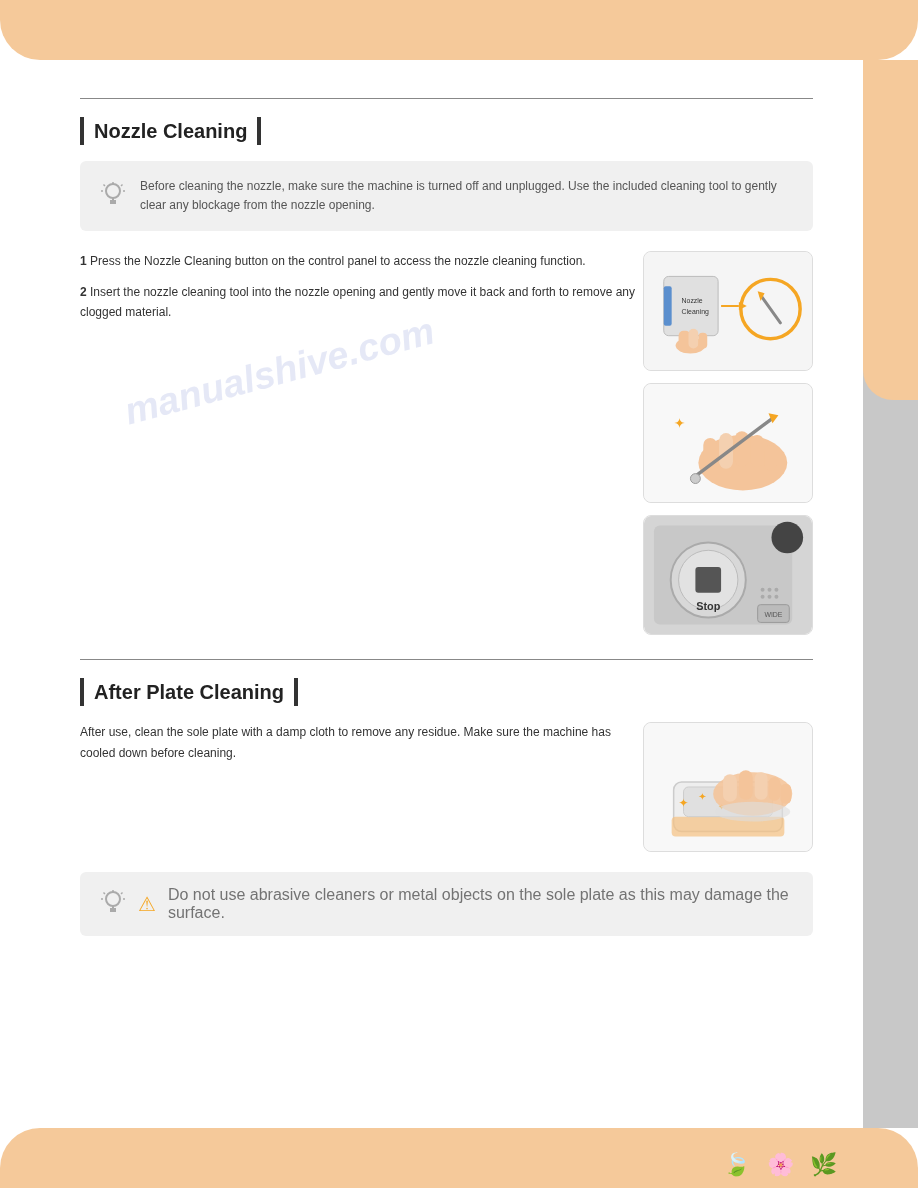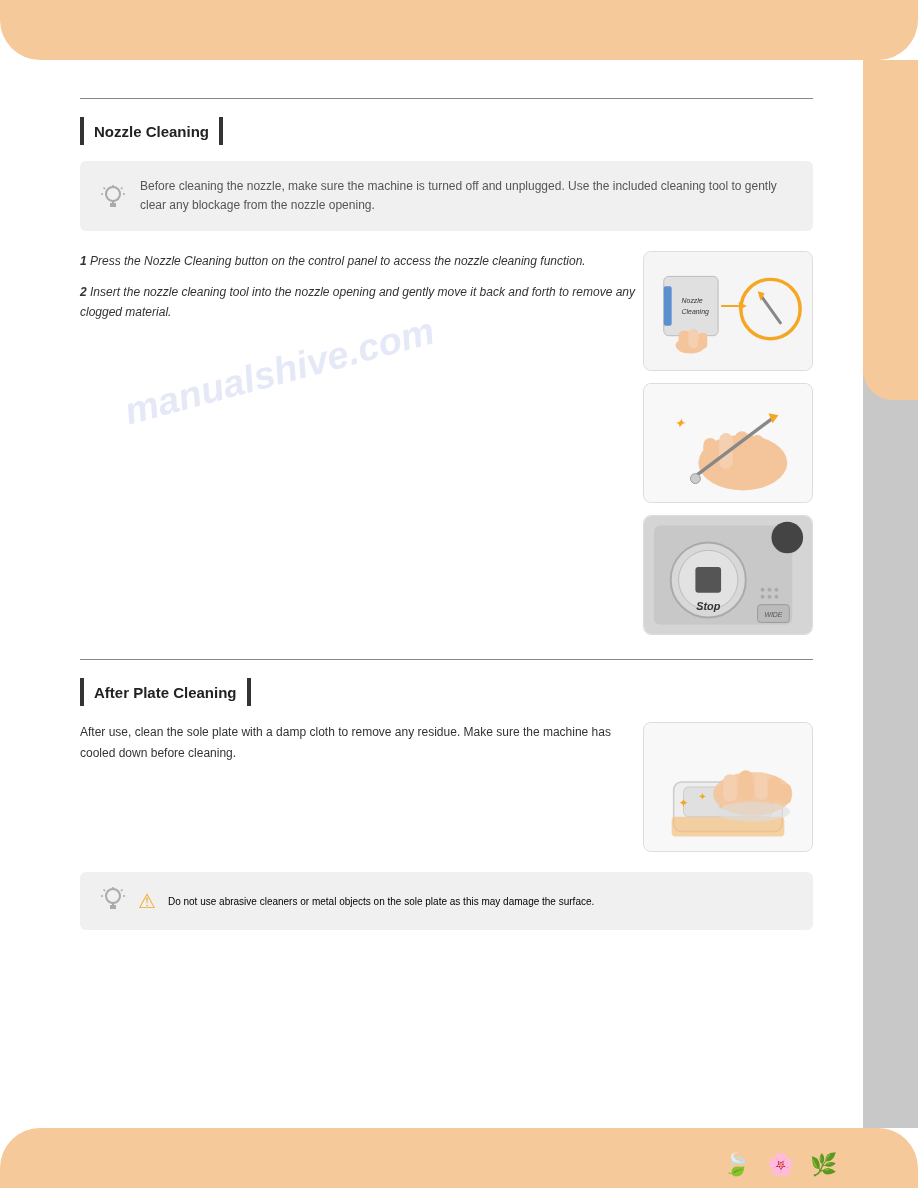--- a/index.html
+++ b/index.html
@@ -66,54 +66,53 @@
     }
 
     .section-heading-bar {
       width: 4px;
       height: 28px;
       background: #333;
       margin-right: 10px;
     }
 
     .section-title {
-      font-size: 15px;
+      font-size: 20px;
       font-weight: bold;
       color: #222;
     }
 
     .section-title-end-bar {
       width: 4px;
       height: 28px;
       background: #333;
       margin-left: 10px;
     }
 
     
     .tip-box {
       background: #f0f0f0;
       border-radius: 6px;
       padding: 16px 20px;
       margin-bottom: 20px;
       display: flex;
-      align-items: flex-end;
+      align-items: center;
       gap: 14px;
     }
 
     .tip-text {
       font-size: 12px;
       color: #555;
       line-height: 1.6;
     }
 
     
     .steps-layout {
       display: flex;
       margin-bottom: 20px;
-      font-style: italic;
     }
 
     .steps-text {
       flex: 1;
       font-size: 12px;
       color: #333;
       line-height: 1.7;
     }
 
     .steps-text p {
@@ -199,22 +198,22 @@
       background: #f0f0f0;
       border-radius: 6px;
       padding: 14px 20px;
       display: flex;
       align-items: center;
       gap: 12px;
       margin-top: 10px;
     }
 
     .warning-text {
-      font-size: 10px;
-      color: #000000;
+      font-size: 16px;
+      color: #737373;
     }
 
     
     .bottom-icons {
       position: absolute;
       bottom: 10px;
       right: 80px;
       display: flex;
       gap: 16px;
       align-items: center;

